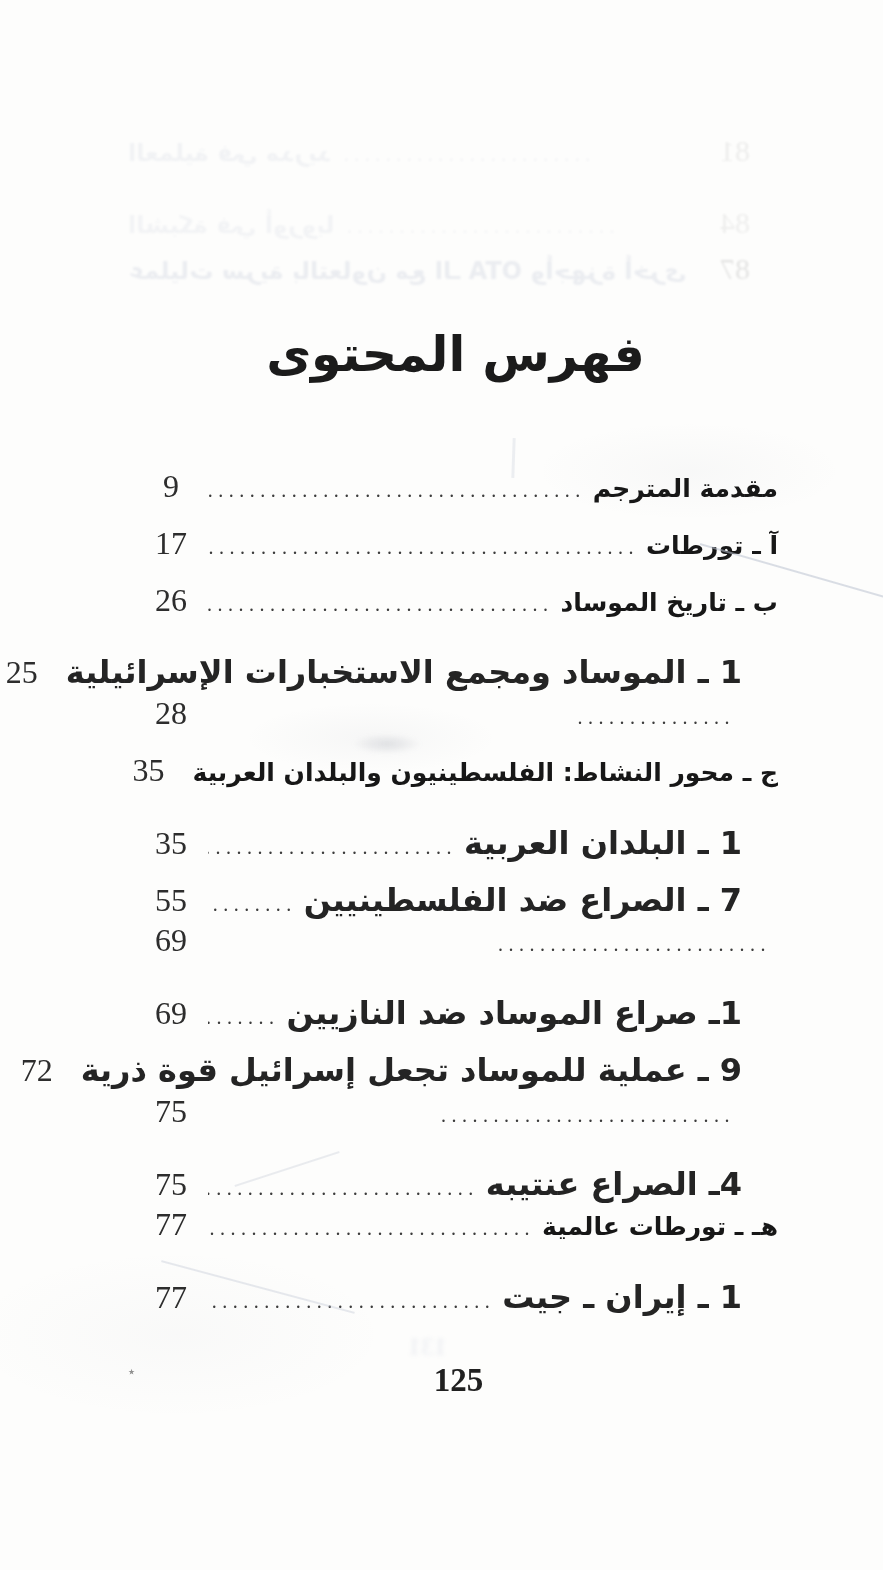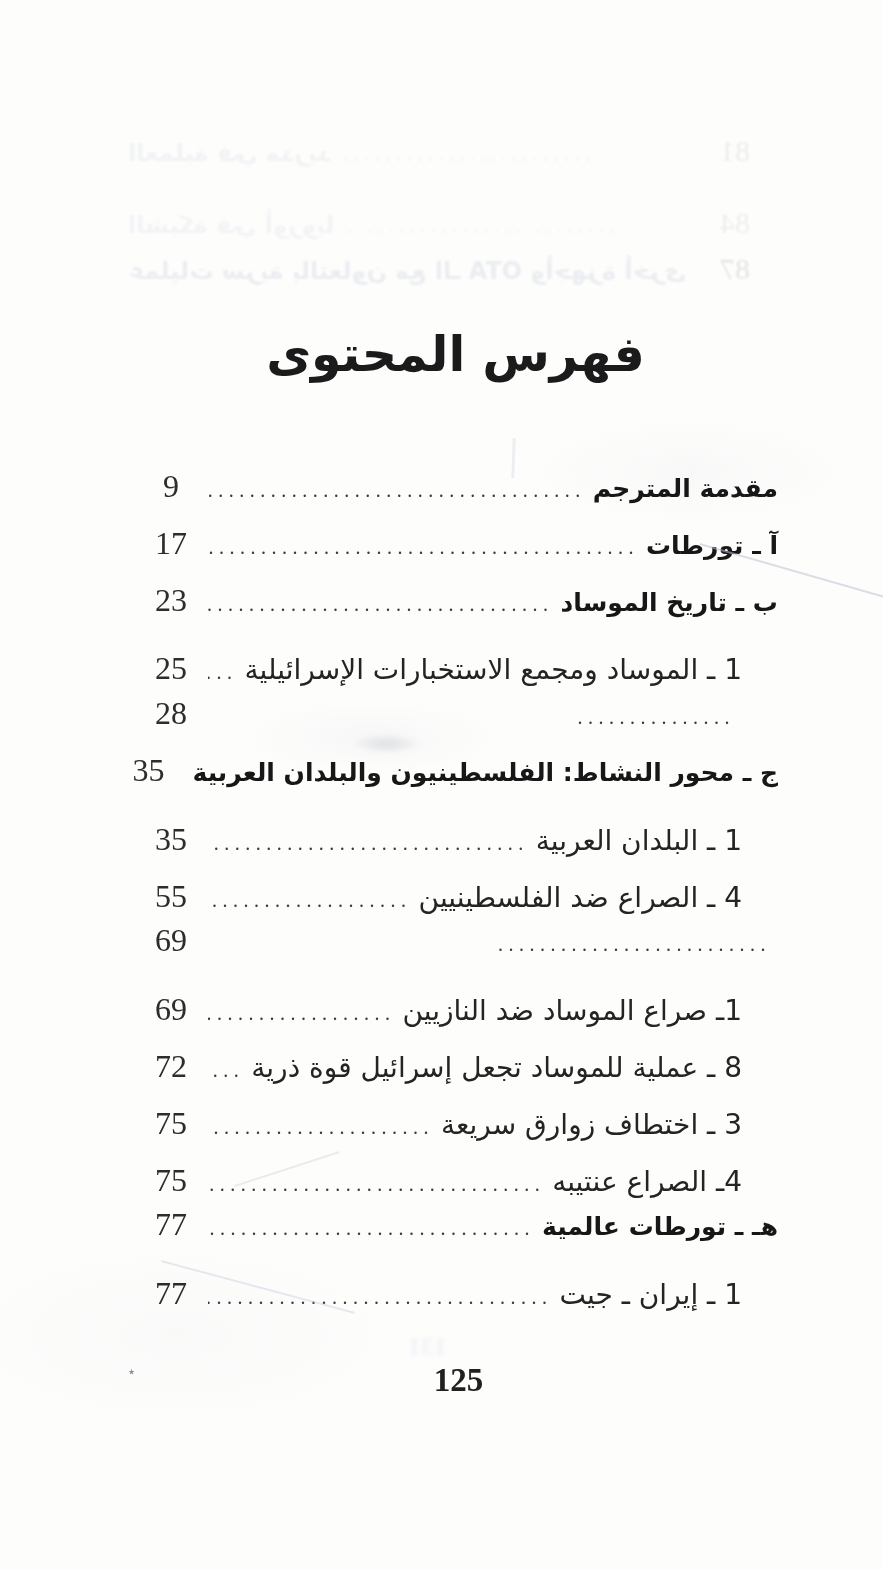--- a/index.html
+++ b/index.html
@@ -51,22 +51,22 @@
     height: 56.8px;
     white-space: nowrap;
   }
   .toc-row.main .toc-label {
     font-size: 25px;
     font-weight: bold;
     color: #171717;
   }
   .toc-row.sub { padding-right: 36px; }
   .toc-row.sub .toc-label {
-    font-size: 28px;
-    font-weight: normal;
+    font-size: 32px;
+    font-weight: bold;
     color: #242424;
     margin-top: 15px;
   }
   .toc-label { flex: 0 0 auto; text-align: right; }
   .toc-dots {
     flex: 0 1 auto;
     overflow: hidden;
     margin-right: 7px;
     font-family: "Liberation Serif", serif;
     font-size: 20px;
@@ -204,21 +204,21 @@
       <div class="toc-row main">
         <span class="toc-label">آ ـ تورطات</span>
         <span class="toc-dots">..........................................</span>
         <span class="toc-filler"></span>
         <span class="toc-page">17</span>
       </div>
       <div class="toc-row main">
         <span class="toc-label">ب ـ تاريخ الموساد</span>
         <span class="toc-dots">..................................</span>
         <span class="toc-filler"></span>
-        <span class="toc-page">23</span>
+        <span class="toc-page">26</span>
       </div>
       <div class="toc-row sub">
         <span class="toc-label">1 ـ الموساد ومجمع الاستخبارات الإسرائيلية</span>
         <span class="toc-dots">..........</span>
         <span class="toc-filler"></span>
         <span class="toc-page">25</span>
       </div>
       <div class="toc-row sub">
         <span class="toc-dots">...............</span>
         <span class="toc-filler"></span>
@@ -230,44 +230,43 @@
         <span class="toc-filler"></span>
         <span class="toc-page">35</span>
       </div>
       <div class="toc-row sub">
         <span class="toc-label">1 ـ البلدان العربية</span>
         <span class="toc-dots">..................................</span>
         <span class="toc-filler"></span>
         <span class="toc-page">35</span>
       </div>
       <div class="toc-row sub">
-        <span class="toc-label">4 ـ الصراع ضد الفلسطينيين</span>
+        <span class="toc-label">7 ـ الصراع ضد الفلسطينيين</span>
         <span class="toc-dots">............................</span>
         <span class="toc-filler"></span>
         <span class="toc-page">55</span>
       </div>
       <div class="toc-row main">
         <span class="toc-dots">..........................</span>
         <span class="toc-filler"></span>
         <span class="toc-page">69</span>
       </div>
       <div class="toc-row sub">
         <span class="toc-label">1ـ صراع الموساد ضد النازيين</span>
         <span class="toc-dots">.........................</span>
         <span class="toc-filler"></span>
         <span class="toc-page">69</span>
       </div>
       <div class="toc-row sub">
-        <span class="toc-label">8 ـ عملية للموساد تجعل إسرائيل قوة ذرية</span>
+        <span class="toc-label">9 ـ عملية للموساد تجعل إسرائيل قوة ذرية</span>
         <span class="toc-dots">..........</span>
         <span class="toc-filler"></span>
         <span class="toc-page">72</span>
       </div>
       <div class="toc-row sub">
-        <span class="toc-label">3 ـ اختطاف زوارق سريعة</span>
         <span class="toc-dots">............................</span>
         <span class="toc-filler"></span>
         <span class="toc-page">75</span>
       </div>
       <div class="toc-row sub">
         <span class="toc-label">4ـ الصراع عنتيبه</span>
         <span class="toc-dots">......................................</span>
         <span class="toc-filler"></span>
         <span class="toc-page">75</span>
       </div>

